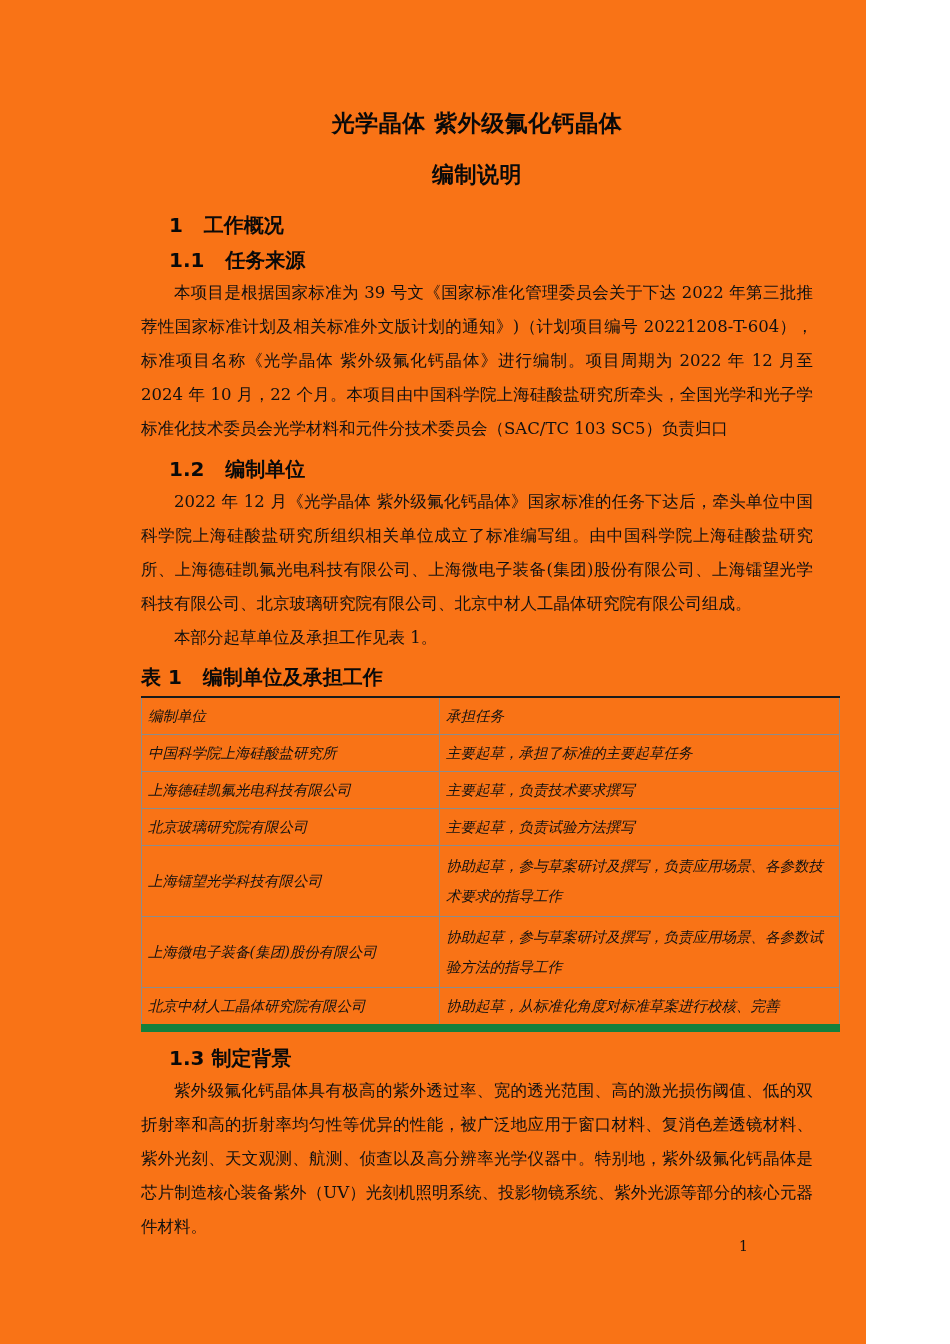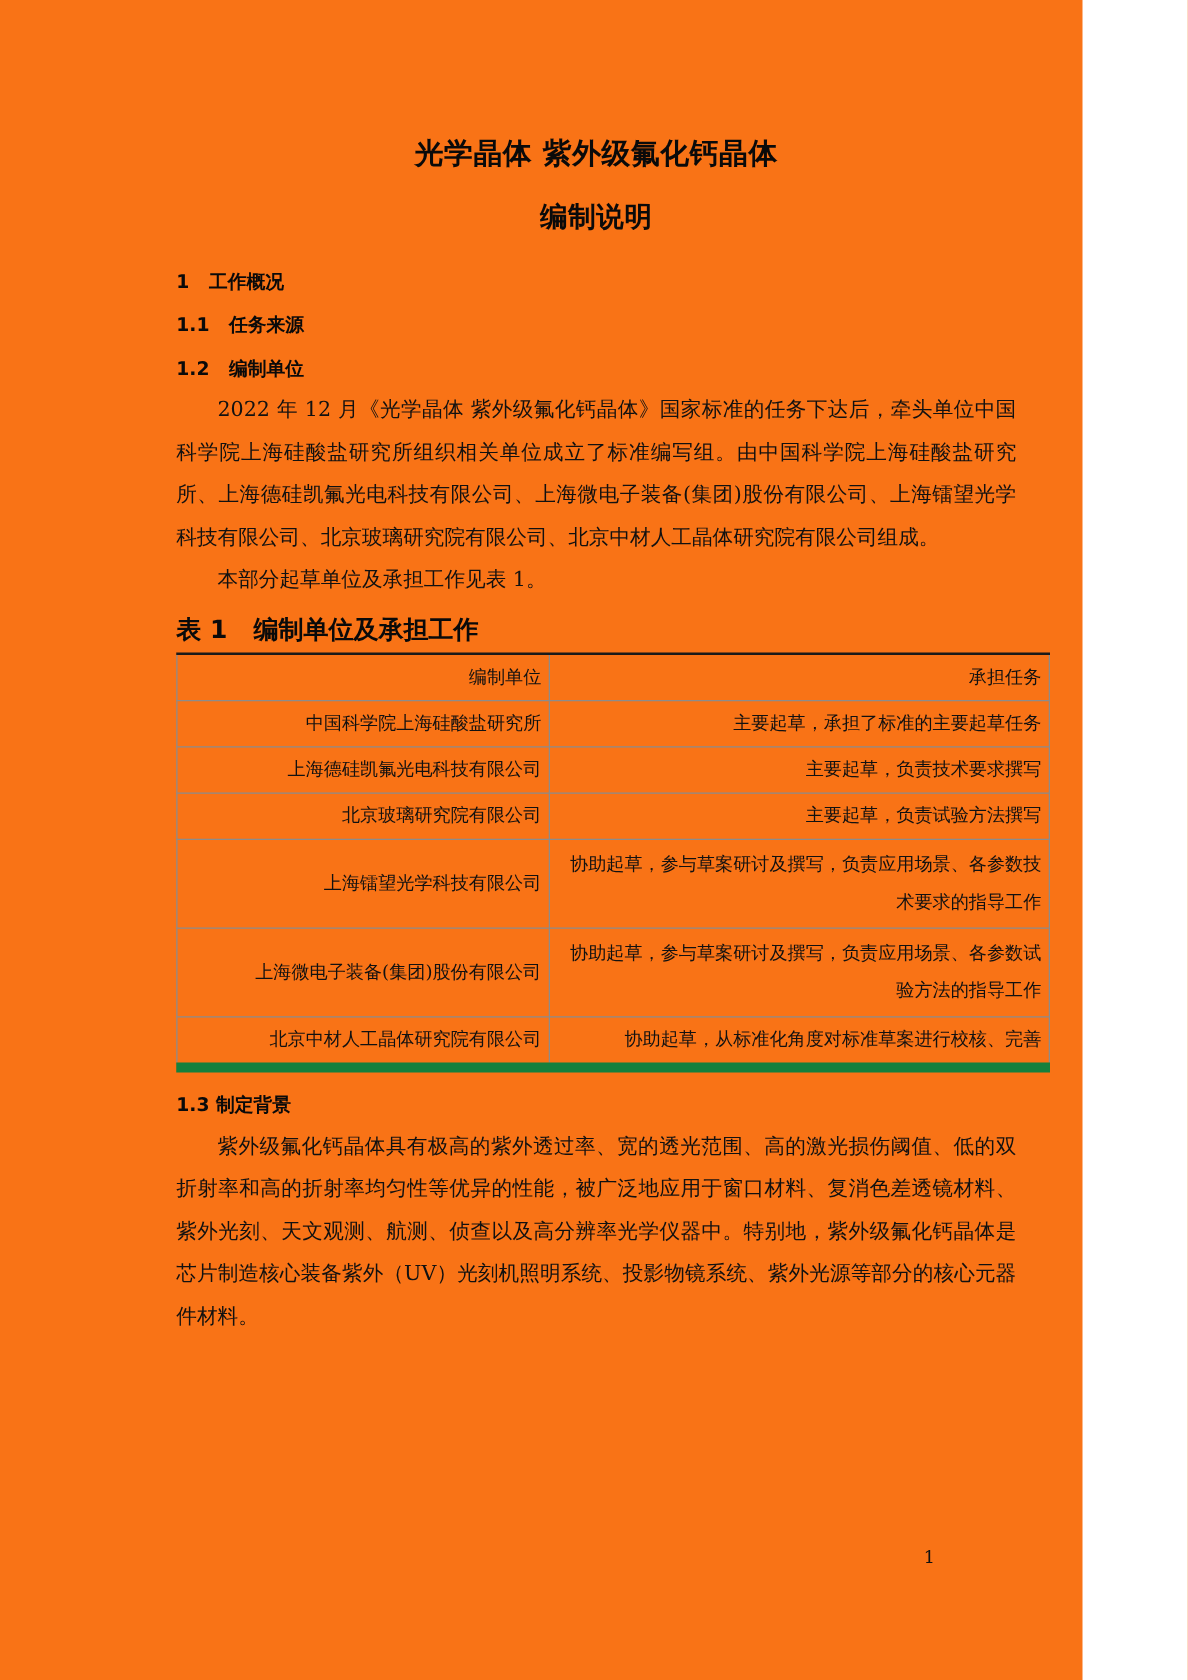--- a/index.html
+++ b/index.html
@@ -46,23 +46,24 @@
     margin-top: 22px;
     line-height: 30px;
   }
 
   
   .h1,
   .h2 {
     font-family: "DejaVu Sans", "Liberation Sans", sans-serif;
     font-weight: bold;
     color: #0a0a0a;
-    font-size: 15px;
+    font-size: 20px;
     line-height: 24px;
     white-space: pre;
+    margin-left: 28px;
   }
   .h1 { margin-top: 23px; }
   .h2 { margin-top: 11px; }
   .h2.tight-gap { margin-top: 14px; }
 
   
   p.body {
     font-size: 16.5px;
     line-height: 34px;
     margin: 0;
@@ -91,24 +92,25 @@
     border-collapse: collapse;
     width: 672px;
     margin-top: 6px;
     table-layout: fixed;
     font-family: "DejaVu Serif", "Liberation Serif", serif;
   }
   table.draft-table td {
     border: 1px solid #8c8c8c;
     font-size: 14.5px;
     line-height: 26px;
-    text-align: right;
+    text-align: left;
     vertical-align: middle;
     padding: 5px 6px;
     color: #111111;
+    font-style: italic;
   }
   table.draft-table tr:first-child td {
     border-top: 2px solid #1a1a1a;
   }
   table.draft-table tr:last-child td {
     border-bottom: 8px solid #15803d;
   }
   table.draft-table td.col-unit { width: 285px; }
   table.draft-table td.col-task { width: 387px; }
   table.draft-table td.two-line { line-height: 30px; }
@@ -128,20 +130,21 @@
 
 <div class="page">
   <div class="content">
 
     <div class="doc-title">光学晶体 紫外级氟化钙晶体</div>
     <div class="doc-subtitle">编制说明</div>
 
     <div class="h1">1   工作概况</div>
 
     <div class="h2">1.1   任务来源</div>
+    <p class="body first">本项目是根据国家标准为 39 号文《国家标准化管理委员会关于下达 2022 年第三批推荐性国家标准计划及相关标准外文版计划的通知》)（计划项目编号 20221208-T-604），标准项目名称《光学晶体 紫外级氟化钙晶体》进行编制。项目周期为 2022 年 12 月至 2024 年 10 月，22 个月。本项目由中国科学院上海硅酸盐研究所牵头，全国光学和光子学标准化技术委员会光学材料和元件分技术委员会（SAC/TC 103 SC5）负责归口</p>
 
     <div class="h2">1.2   编制单位</div>
     <p class="body first">2022 年 12 月《光学晶体 紫外级氟化钙晶体》国家标准的任务下达后，牵头单位中国科学院上海硅酸盐研究所组织相关单位成立了标准编写组。由中国科学院上海硅酸盐研究所、上海德硅凯氟光电科技有限公司、上海微电子装备(集团)股份有限公司、上海镭望光学科技有限公司、北京玻璃研究院有限公司、北京中材人工晶体研究院有限公司组成。</p>
     <p class="body">本部分起草单位及承担工作见表 1。</p>
 
     <div class="table-caption">表 1   编制单位及承担工作</div>
 
     <table class="draft-table">
       <tbody>
         <tr>

